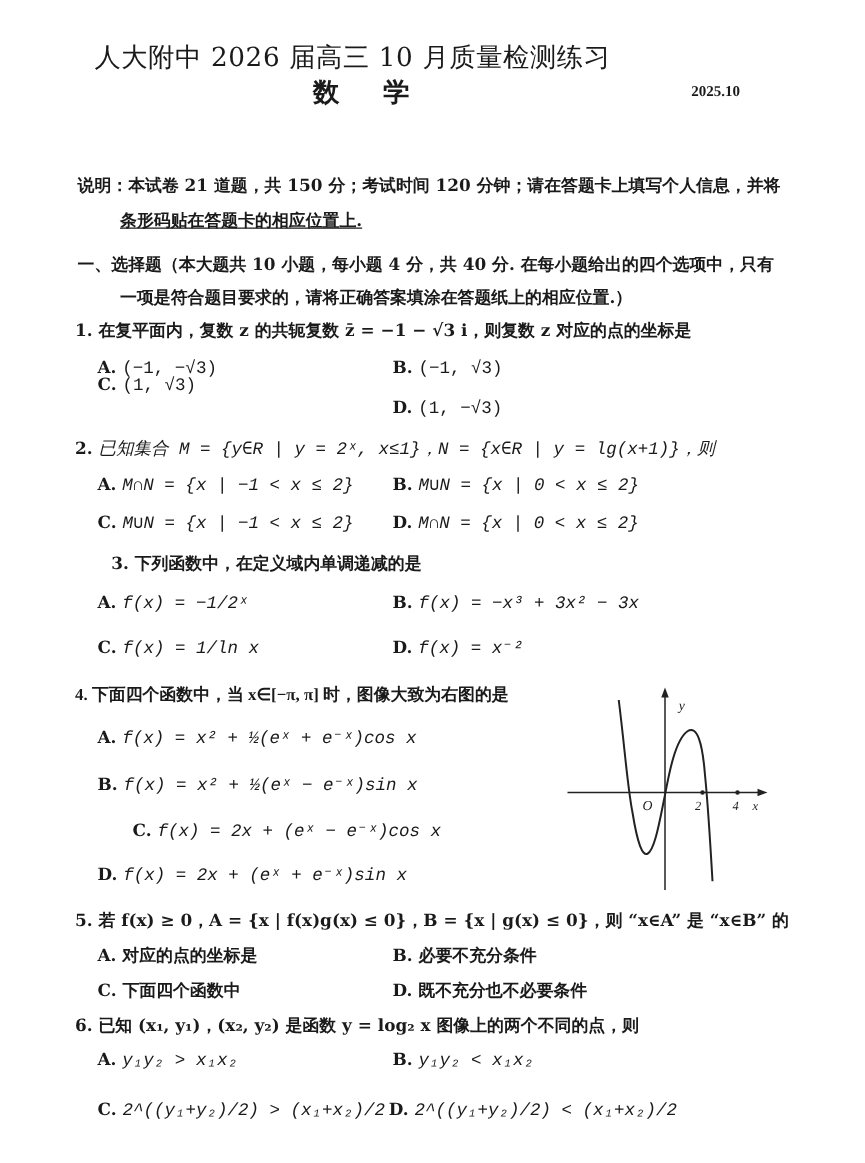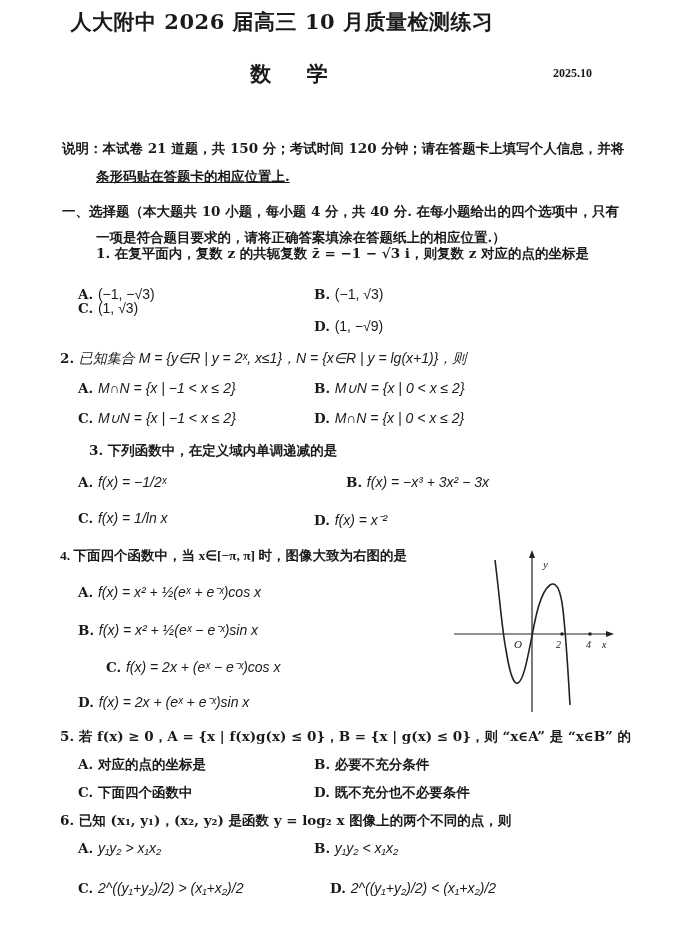--- a/index.html
+++ b/index.html
@@ -2,69 +2,69 @@
 <html><head>
 <meta charset="utf-8">
 <style>
   html, body { margin: 0; padding: 0; }
   body {
     width: 692px; height: 930px; background: #ffffff; color: #1a1a1a;
     font-family: "DejaVu Serif", "Liberation Serif", serif;
     position: relative; overflow: hidden;
   }
   .abs { position: absolute; white-space: nowrap; }
-  .title { left: 0; width: 564px; text-align: center; top: 8px; font-size: 21px; font-weight: bold; letter-spacing: 0.5px; }
+  .title { left: 0; width: 564px; text-align: center; top: 32px; font-size: 21px; font-weight: normal; letter-spacing: 0.5px; }
   .subject { left: 0; width: 592px; text-align: center; top: 60px; font-size: 21px; font-weight: bold; letter-spacing: 14px; }
   .date { left: 553px; top: 66px; font-size: 12px; font-weight: bold; font-family: "Liberation Serif", serif; }
   .txt { font-size: 13.5px; font-weight: bold; }
   .opt { font-size: 13.5px; font-weight: bold; }
-  .math { font-family: Liberation Sans, sans-serif; font-weight: normal; font-style: normal; font-size: 14px; }
+  .math { font-family: Liberation Mono, monospace; font-weight: normal; font-style: normal; font-size: 14px; }
   .it { font-style: italic; }
   .ul { text-decoration: underline; }
   svg text { font-family: "Liberation Serif", serif; font-style: italic; }
 </style>
 </head>
 <body>
 
 <div class="abs title">人大附中 2026 届高三 10 月质量检测练习</div>
 <div class="abs subject">数 学</div>
 <div class="abs date">2025.10</div>
 
 <div class="abs txt" style="left:62px; top:140px;">
   <span>说明：</span><span>本试卷 21 道题，共 150 分；考试时间 120 分钟；请在答题卡上填写个人信息，并将</span>
 </div>
 <div class="abs txt ul" style="left:96px; top:168px;">条形码贴在答题卡的相应位置上.</div>
 
 <div class="abs txt" style="left:62px; top:203px;">一、选择题（本大题共 10 小题，每小题 4 分，共 40 分. 在每小题给出的四个选项中，只有</div>
 <div class="abs txt" style="left:96px; top:229px;">一项是符合题目要求的，请将正确答案填涂在答题纸上的相应位置.）</div>
 
-<div class="abs txt" style="left:60px; top:245px;margin-left:36px;">
+<div class="abs txt" style="left:60px; top:256px;">
   <span>1.</span>
   <span>在复平面内，复数 z 的共轭复数 z̄ = −1 − √3 i，则复数 z 对应的点的坐标是</span>
 </div>
 <div class="abs opt" style="left:78px; top:286px;"><span>A.</span> <span class="math">(−1, −√3)</span></div>
 <div class="abs opt" style="left:314px; top:286px;"><span>B.</span> <span class="math">(−1, √3)</span></div>
 <div class="abs opt" style="left:78px; top:300px;"><span>C.</span> <span class="math">(1, √3)</span></div>
-<div class="abs opt" style="left:314px; top:318px;"><span>D.</span> <span class="math">(1, −√9)</span></div>
+<div class="abs opt" style="left:314px; top:318px;"><span>D.</span> <span class="math">(1, −√3)</span></div>
 
 <div class="abs txt" style="left:60px; top:350px;">
   <span>2.</span>
   <span class="math it">已知集合 M = {y∈R | y = 2ˣ, x≤1}，N = {x∈R | y = lg(x+1)}，则</span>
 </div>
 <div class="abs opt" style="left:78px; top:380px;"><span>A.</span> <span class="math it">M∩N = {x | −1 &lt; x ≤ 2}</span></div>
 <div class="abs opt" style="left:314px; top:380px;"><span>B.</span> <span class="math it">M∪N = {x | 0 &lt; x ≤ 2}</span></div>
 <div class="abs opt" style="left:78px; top:410px;"><span>C.</span> <span class="math it">M∪N = {x | −1 &lt; x ≤ 2}</span></div>
 <div class="abs opt" style="left:314px; top:410px;"><span>D.</span> <span class="math it">M∩N = {x | 0 &lt; x ≤ 2}</span></div>
 
 <div class="abs txt" style="left:60px; top:442px;margin-left:29px;">
   <span>3.</span>
   <span>下列函数中，在定义域内单调递减的是</span>
 </div>
 <div class="abs opt" style="left:78px; top:474px;"><span>A.</span> <span class="math it">f(x) = −1/2ˣ</span></div>
-<div class="abs opt" style="left:314px; top:474px;margin-left:32px;"><span>B.</span> <span class="math it">f(x) = −x³ + 3x² − 3x</span></div>
+<div class="abs opt" style="left:314px; top:474px;"><span>B.</span> <span class="math it">f(x) = −x³ + 3x² − 3x</span></div>
 <div class="abs opt" style="left:78px; top:510px;"><span>C.</span> <span class="math it">f(x) = 1/ln x</span></div>
 <div class="abs opt" style="left:314px; top:510px;"><span>D.</span> <span class="math it">f(x) = x⁻²</span></div>
 
 <div class="abs txt" style="left:60px; top:547px;font-family:Liberation Serif, serif;">
   <span>4.</span>
   <span>下面四个函数中，当 x∈[−π, π] 时，图像大致为右图的是</span>
 </div>
 <div class="abs opt" style="left:78px; top:582px;"><span>A.</span> <span class="math it">f(x) = x² + ½(eˣ + e⁻ˣ)cos x</span></div>
 <div class="abs opt" style="left:78px; top:620px;"><span>B.</span> <span class="math it">f(x) = x² + ½(eˣ − e⁻ˣ)sin x</span></div>
 <div class="abs opt" style="left:78px; top:657px;margin-left:28px;"><span>C.</span> <span class="math it">f(x) = 2x + (eˣ − e⁻ˣ)cos x</span></div>
@@ -98,13 +98,13 @@
 <div class="abs opt" style="left:78px; top:784px;"><span>C.</span> <span>下面四个函数中</span></div>
 <div class="abs opt" style="left:314px; top:784px;"><span>D.</span> <span>既不充分也不必要条件</span></div>
 
 <div class="abs txt" style="left:60px; top:812px;">
   <span>6.</span>
   <span>已知 (x₁, y₁)，(x₂, y₂) 是函数 y = log₂ x 图像上的两个不同的点，则</span>
 </div>
 <div class="abs opt" style="left:78px; top:840px;"><span>A.</span> <span class="math it">y₁y₂ &gt; x₁x₂</span></div>
 <div class="abs opt" style="left:314px; top:840px;"><span>B.</span> <span class="math it">y₁y₂ &lt; x₁x₂</span></div>
 <div class="abs opt" style="left:78px; top:880px;"><span>C.</span> <span class="math it">2^((y₁+y₂)/2) &gt; (x₁+x₂)/2</span></div>
-<div class="abs opt" style="left:330px; top:880px;text-align:center;"><span>D.</span> <span class="math it">2^((y₁+y₂)/2) &lt; (x₁+x₂)/2</span></div>
+<div class="abs opt" style="left:311px; top:880px;text-align:center;"><span>D.</span> <span class="math it">2^((y₁+y₂)/2) &lt; (x₁+x₂)/2</span></div>
 
 </body></html>

